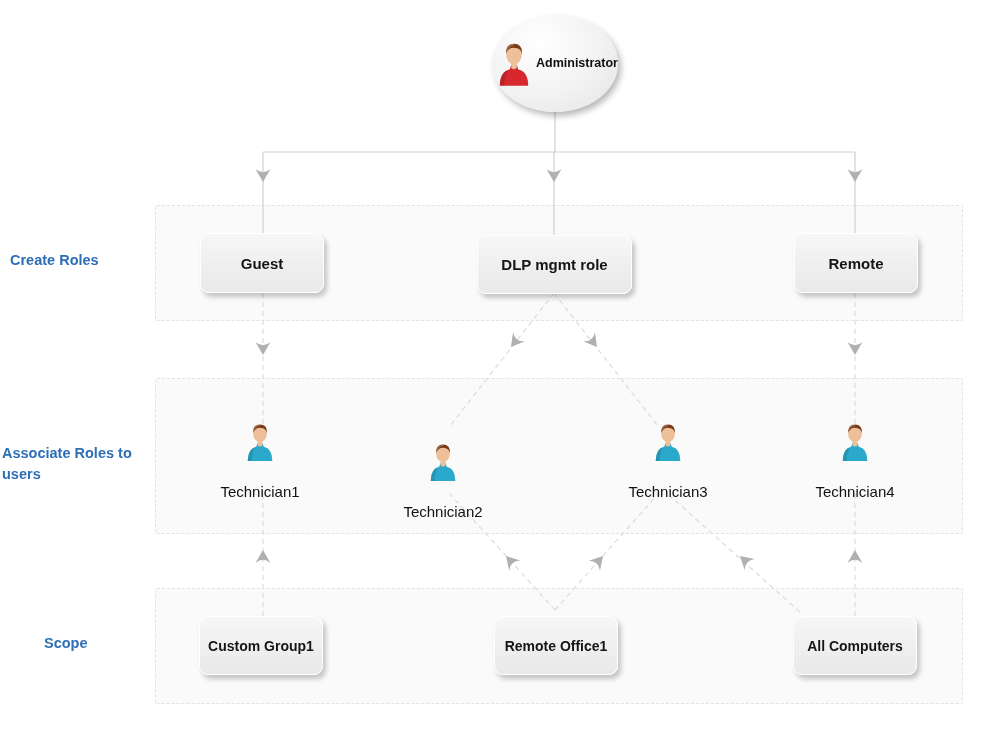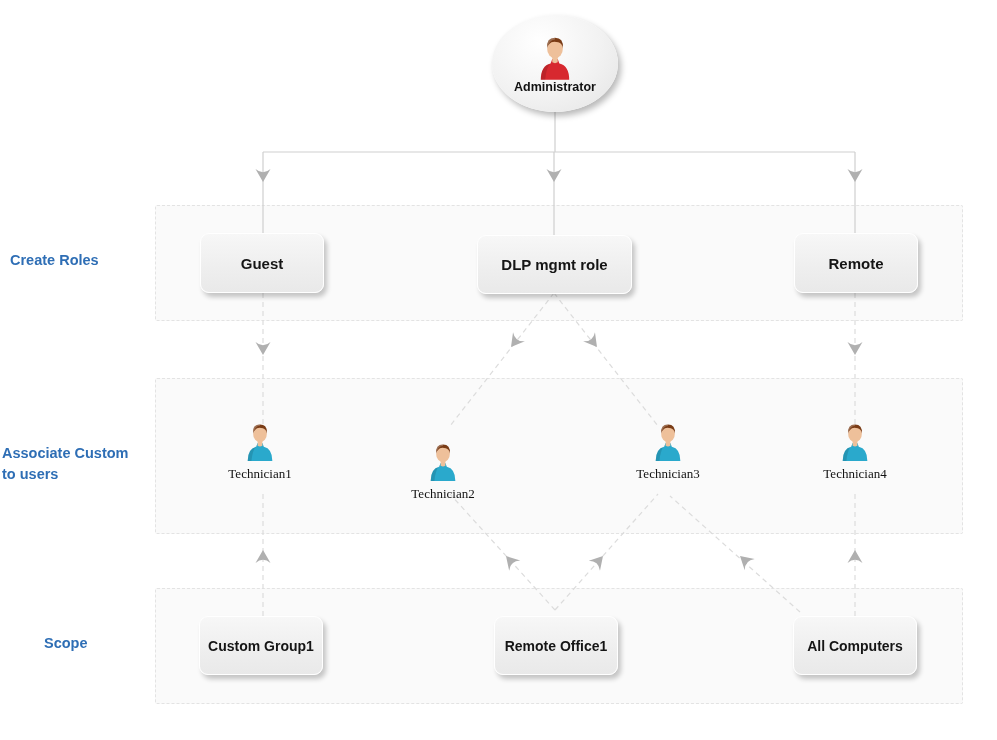--- a/index.html
+++ b/index.html
@@ -20,28 +20,28 @@
     background:linear-gradient(180deg,#f7f7f7 0%,#eeeeee 60%,#e9e9e9 100%);
     border-radius:9px;border:1px solid #ffffff;
     box-shadow:3px 4px 5px rgba(0,0,0,0.22);
     font-size:15px;font-weight:600;color:#151515;
   }
   .root-ellipse{
     position:absolute;left:492px;top:15px;width:126px;height:97px;
     border-radius:50%;
     background:radial-gradient(ellipse at 38% 28%, #ffffff 0%, #f2f2f2 55%, #e3e3e3 100%);
     box-shadow:3px 4px 6px rgba(0,0,0,0.28);
-    display:flex;flex-direction:column;align-items:center;justify-content:center;
+    display:flex;flex-direction:row;align-items:center;justify-content:center;
   }
   .root-ellipse .label{font-size:12.5px;font-weight:600;color:#111;margin-top:-2px;}
   .person{
     position:absolute;width:120px;display:flex;flex-direction:column;
     align-items:center;
   }
-  .person .label{font-size:13px;color:#121212;margin-top:3px;font-family:Liberation Serif, serif;}
+  .person .label{font-size:15px;color:#121212;margin-top:20px;}
   .person-icon{width:38px;height:42px;}
   .root-ellipse .person-icon{width:44px;height:48px;}
   svg.overlay{position:absolute;left:0;top:0;pointer-events:none;}
 </style>
 </head>
 <body>
 
 <div class="section" style="top:205px;height:114px;"></div>
 <div class="section" style="top:378px;height:154px;"></div>
 <div class="section" style="top:588px;height:114px;"></div>
@@ -87,21 +87,21 @@
         <path d="M7 42 Q7 29 16 27 L17 25 Q12 30 11 42 Z" fill="rgba(0,0,0,0.12)"></path>
         <path d="M17.5 20 H22.5 V26 Q20 27.5 17.5 26 Z" fill="#eec09a"></path>
         <ellipse cx="20" cy="13.5" rx="7.2" ry="8.8" fill="#eec09a"></ellipse>
         <path d="M12.8 13 Q12 3.5 20 3.5 Q28 3.5 27.2 13 Q26.5 8.5 23 7.5 Q17 6 15 9 Q13.3 10.5 12.8 13 Z" fill="#7a3c16"></path>
         <path d="M12.8 13 Q12 3.5 20 3.5 L20 5 Q14 5.5 13.6 13 Z" fill="rgba(255,255,255,0.25)"></path>
       </svg></span>
   <span class="label">Administrator</span>
 </div>
 
 <div class="side-label" style="left:10px;top:250px;width:130px;">Create Roles</div>
-<div class="side-label" style="left:2px;top:443px;width:140px;">Associate Custom to users</div>
+<div class="side-label" style="left:2px;top:443px;width:140px;">Associate Roles to users</div>
 <div class="side-label" style="left:0px;top:633px;width:100px;padding-left:44px;">Scope</div>
 
 <div class="node-box" style="left:200px;top:233px;width:122px;height:58px;">Guest</div>
 <div class="node-box" style="left:477px;top:235px;width:153px;height:57px;">DLP mgmt role</div>
 <div class="node-box" style="left:794px;top:233px;width:122px;height:58px;">Remote</div>
 
 <div class="person" style="left:200px;top:421px;">
   <span class="person-icon"><svg viewBox="0 0 40 44" width="100%" height="100%">
         <path d="M7 42 Q7 29 16 27 L17.5 23 H22.5 L24 27 Q33 29 33 42 Z" fill="#2aa9cc"></path>
         <path d="M7 42 Q7 29 16 27 L17 25 Q12 30 11 42 Z" fill="rgba(0,0,0,0.12)"></path>

